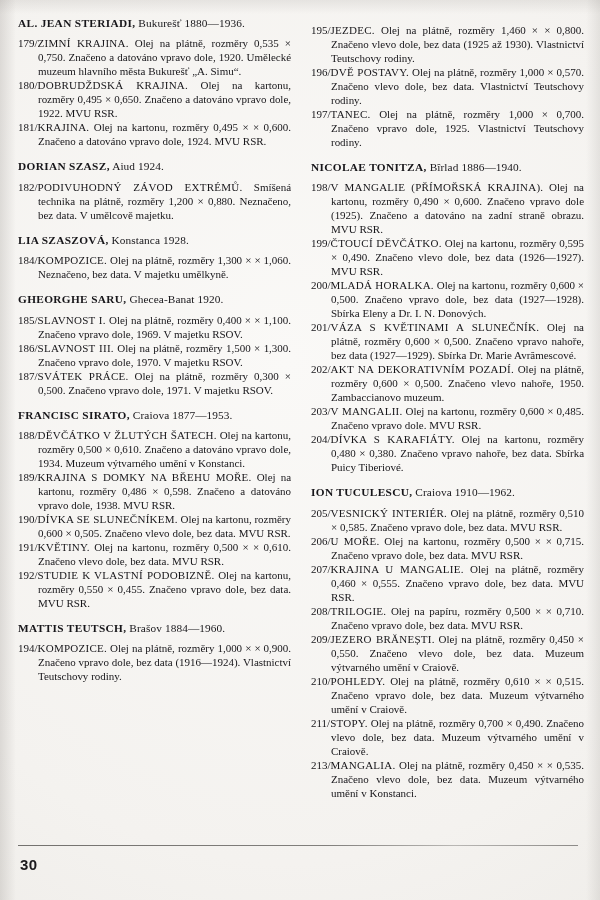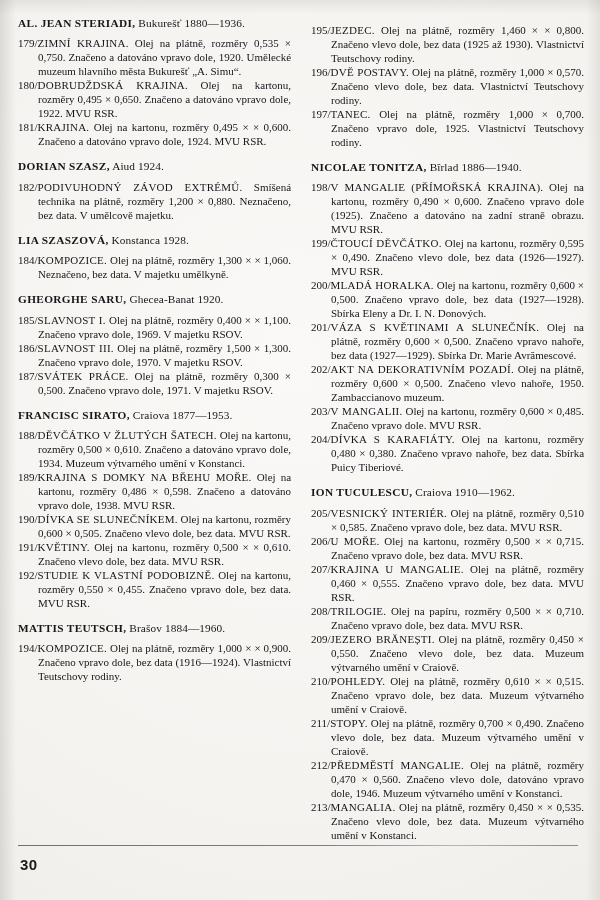--- a/index.html
+++ b/index.html
@@ -210,21 +210,20 @@
         <div class="group">
           <p class="artist"><span class="name">ION TUCULESCU,</span> <span class="place">Craiova 1910—1962.</span></p>
           <ul class="entries">
             <li class="entry"><span class="num">205/</span><span class="title">VESNICKÝ INTERIÉR.</span><span class="desc"> Olej na plátně, rozměry 0,510 × 0,585. Značeno vpravo dole, bez data. MVU RSR.</span></li>
             <li class="entry"><span class="num">206/</span><span class="title">U MOŘE.</span><span class="desc"> Olej na kartonu, rozměry 0,500 × × 0,715. Značeno vpravo dole, bez data. MVU RSR.</span></li>
             <li class="entry"><span class="num">207/</span><span class="title">KRAJINA U MANGALIE.</span><span class="desc"> Olej na plátně, rozměry 0,460 × 0,555. Značeno vpravo dole, bez data. MVU RSR.</span></li>
             <li class="entry"><span class="num">208/</span><span class="title">TRILOGIE.</span><span class="desc"> Olej na papíru, rozměry 0,500 × × 0,710. Značeno vpravo dole, bez data. MVU RSR.</span></li>
             <li class="entry"><span class="num">209/</span><span class="title">JEZERO BRĂNEȘTI.</span><span class="desc"> Olej na plátně, rozměry 0,450 × 0,550. Značeno vlevo dole, bez data. Muzeum výtvarného umění v Craiově.</span></li>
             <li class="entry"><span class="num">210/</span><span class="title">POHLEDY.</span><span class="desc"> Olej na plátně, rozměry 0,610 × × 0,515. Značeno vpravo dole, bez data. Muzeum výtvarného umění v Craiově.</span></li>
             <li class="entry"><span class="num">211/</span><span class="title">STOPY.</span><span class="desc"> Olej na plátně, rozměry 0,700 × 0,490. Značeno vlevo dole, bez data. Muzeum výtvarného umění v Craiově.</span></li>
-            <li class="entry"><span class="num">212/</span><span class="title">PŘEDMĚSTÍ MANGALIE.</span><span class="desc"> Olej na plátně, rozměry 0,470 × 0,560. Značeno vlevo dole, datováno vpravo dole, 1946. Muzeum výtvarného umění v Konstanci.</span></li>
             <li class="entry"><span class="num">213/</span><span class="title">MANGALIA.</span><span class="desc"> Olej na plátně, rozměry 0,450 × × 0,535. Značeno vlevo dole, bez data. Muzeum výtvarného umění v Konstanci.</span></li>
           </ul>
         </div>
       </div>
   </div>
 
   <div class="footer-rule"></div>
   <div class="folio">30</div>
 </div>
 

